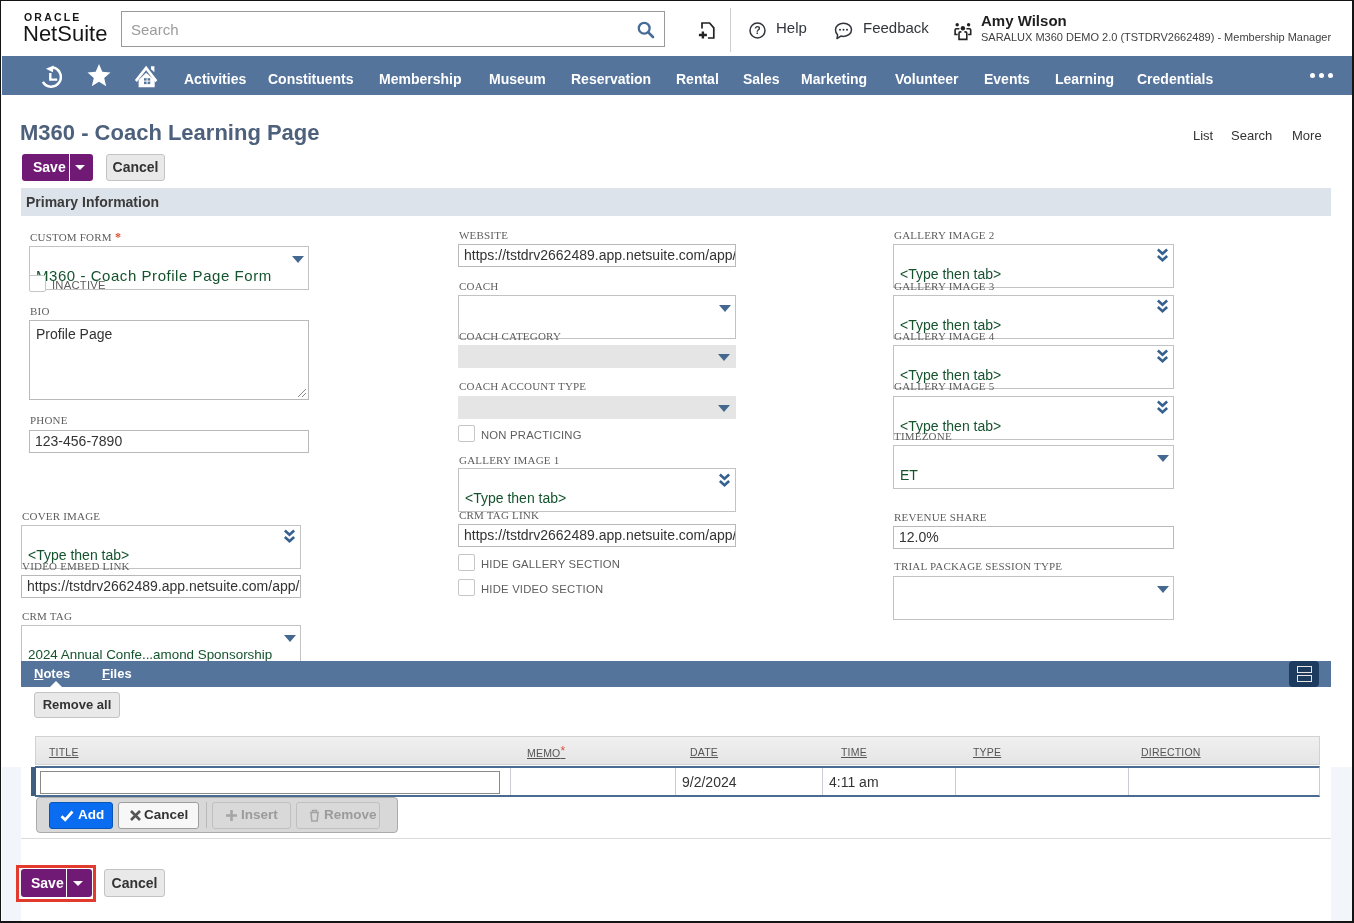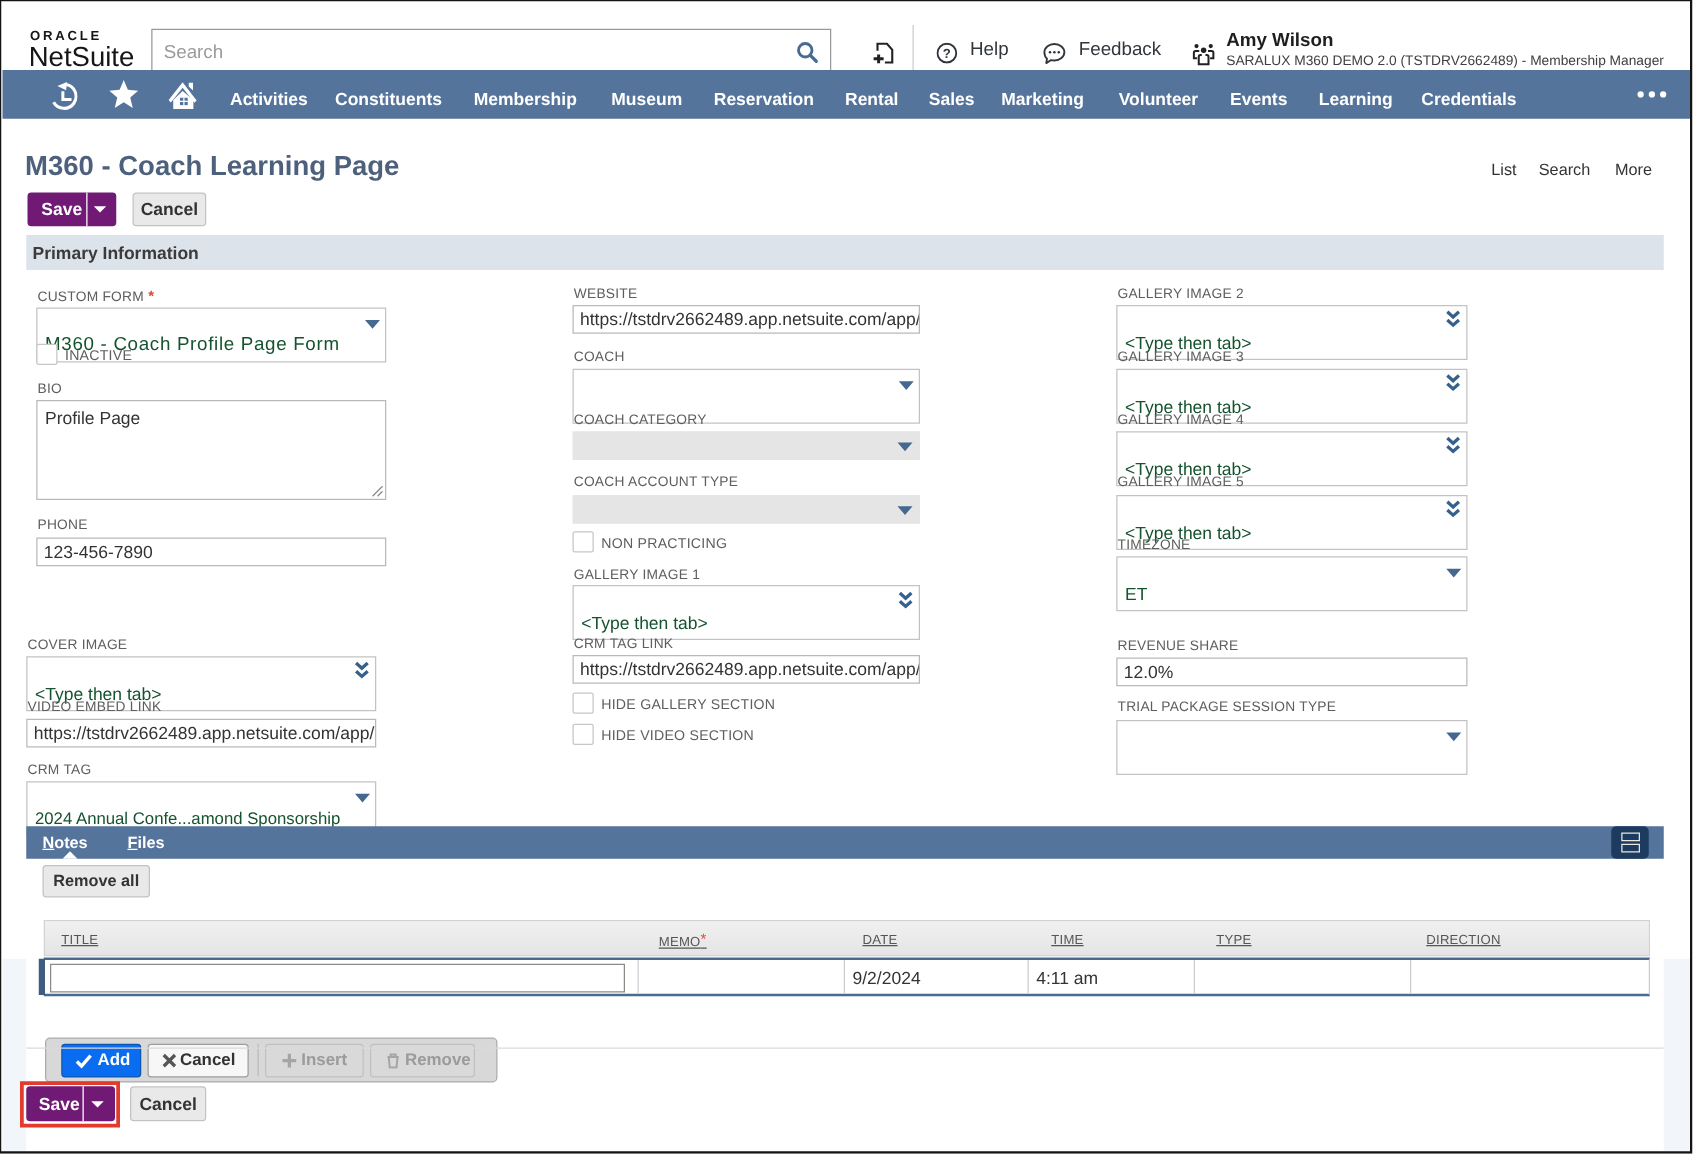--- a/index.html
+++ b/index.html
@@ -1,21 +1,21 @@
 <!DOCTYPE html>
 <html><head>
 <meta charset="utf-8">
 <style>
 * { margin:0; padding:0; box-sizing:border-box; }
 html,body { width:1354px; height:923px; background:#fff; font-family:"Liberation Sans", sans-serif; overflow:hidden; }
 body { position:relative; }
 #win { position:absolute; left:0; top:0; width:1354px; height:923px; border-style:solid; border-color:#141414; border-width:1.5px 2.5px 2.5px 1.5px; background:transparent; z-index:60; pointer-events:none; }
 
 
-#hdr { position:absolute; left:2px; top:2px; width:1350px; height:38px; background:#fff;margin-top:12px; }
+#hdr { position:absolute; left:2px; top:2px; width:1350px; height:38px; background:#fff; }
 .oracle { position:absolute; left:22px; top:9px; font-size:10.5px; font-weight:700; letter-spacing:2.2px; color:#161616; }
 .netsuite { position:absolute; left:21px; top:19px; font-size:22px; font-weight:500; color:#161616; }
 #searchbox { position:absolute; left:119px; top:9px; width:544px; height:36px; border:1px solid #9a9a9a; background:#fff; }
 #searchbox .ph { position:absolute; left:9px; top:9px; font-size:15px; color:#9b9b9b; }
 .hdrtxt { position:absolute; top:17px; font-size:15px; color:#31353c; }
 .hsep { position:absolute; left:728px; top:6px; width:1px; height:44px; background:#cdcdcd; }
 .amy { position:absolute; left:979px; top:10px; font-size:15px; font-weight:700; color:#1e1e1e; }
 .role { position:absolute; left:979px; top:29px; font-size:11px; color:#3f3f3f; }
 
 
@@ -30,21 +30,21 @@
 .btnblue { position:absolute; background:#701a75; border-radius:3px; color:#fff; font-weight:700; font-size:14px; }
 .btngray { position:absolute; background:#e9e9e9; border:1px solid #c3c3c3; border-radius:3px; color:#333; font-weight:600; font-size:14px; text-align:center; }
 .savesplit { position:absolute; background:#fff; width:1px; }
 .savearrow { position:absolute; width:0; height:0; border-left:5px solid transparent; border-right:5px solid transparent; border-top:5px solid #fff; }
 
 
 #pibar { position:absolute; left:21px; top:188px; width:1310px; height:28px; background:#dde3ea; }
 #pibar span { position:absolute; left:5px; top:6px; font-size:14px; font-weight:700; color:#3b3b3b; }
 
 
-.flabel { position:absolute; font-size:11px; color:#5e5e5e; letter-spacing:0.2px; white-space:nowrap; }
+.flabel { position:absolute; font-size:11px; color:#5e5e5e; letter-spacing:0.2px; white-space:nowrap;font-family:Liberation Serif, serif; }
 .req { color:#dc4b31; font-size:12px; font-weight:700; }
 .finput { position:absolute; height:23px; border:1px solid #b9b9b9; background:#fff; font-size:14px; color:#333; padding:2px 5px; white-space:nowrap; overflow:hidden; line-height:17px; }
 .fsel { position:absolute; height:24px; border:1px solid #c3c3c3; background:#fff; font-size:14px; color:#14532d; padding:21px 6px; white-space:nowrap; overflow:hidden; line-height:16px; }
 .fseldis { position:absolute; height:23px; border:none; background:#e5e5e6; }
 .tri { position:absolute; width:0; height:0; border-left:6px solid transparent; border-right:6px solid transparent; border-top:7px solid #44688f; }
 .chev { position:absolute; width:13px; height:15px; }
 .cb { position:absolute; width:17px; height:17px; border:1px solid #c6c6c6; border-radius:2px; background:#fff; }
 .cblabel { position:absolute; font-size:11.3px; color:#5e5e5e; letter-spacing:0.2px; white-space:nowrap; }
 
 
@@ -52,21 +52,21 @@
 .notch { position:absolute; left:29px; width:0; height:0; border-left:6.5px solid transparent; border-right:6.5px solid transparent; border-bottom:6px solid #fff; }
 #viewicon { position:absolute; left:1268px; top:0px; width:30px; height:26px; background:#1d3a5f; border-radius:4px; }
 
 
 #thead { position:absolute; left:35px; top:736px; width:1285px; height:29px; background:linear-gradient(#f0f0f0,#e5e5e5); border:1px solid #d2d2d2; }
 .th { position:absolute; top:9px; font-size:10.5px; color:#555; letter-spacing:0.2px;text-decoration:underline; }
 #trow { position:absolute; left:35px; top:766px; width:1285px; height:31px; background:#fff; border-top:2px solid #4a6b91; border-bottom:2px solid #4a6b91; border-right:1px solid #c9cdd2; }
 .vline { position:absolute; top:0; width:1px; height:27px; background:#c9cdd2; }
 #rowsel { position:absolute; left:-4px; top:-1px; width:5px; height:29px; background:#3e5d80; }
 
-#tray { position:absolute; left:36px; top:797px; width:362px; height:36px; background:#d8d8d8; border:1px solid #ababab; border-radius:4px;margin-top:33px; }
+#tray { position:absolute; left:36px; top:797px; width:362px; height:36px; background:#d8d8d8; border:1px solid #ababab; border-radius:4px; }
 .traybtn { position:absolute; top:4px; height:27px; border-radius:3px; font-size:13.5px; font-weight:600; }
 
 .palestrip { position:absolute; background:#f2f5f9; }
 #redbox { position:absolute; left:16px; top:865px; width:80px; height:37px; border:3px solid #e23b2e; }
 </style>
 </head>
 <body>
 <div id="win"></div>
 
 <div id="hdr">

